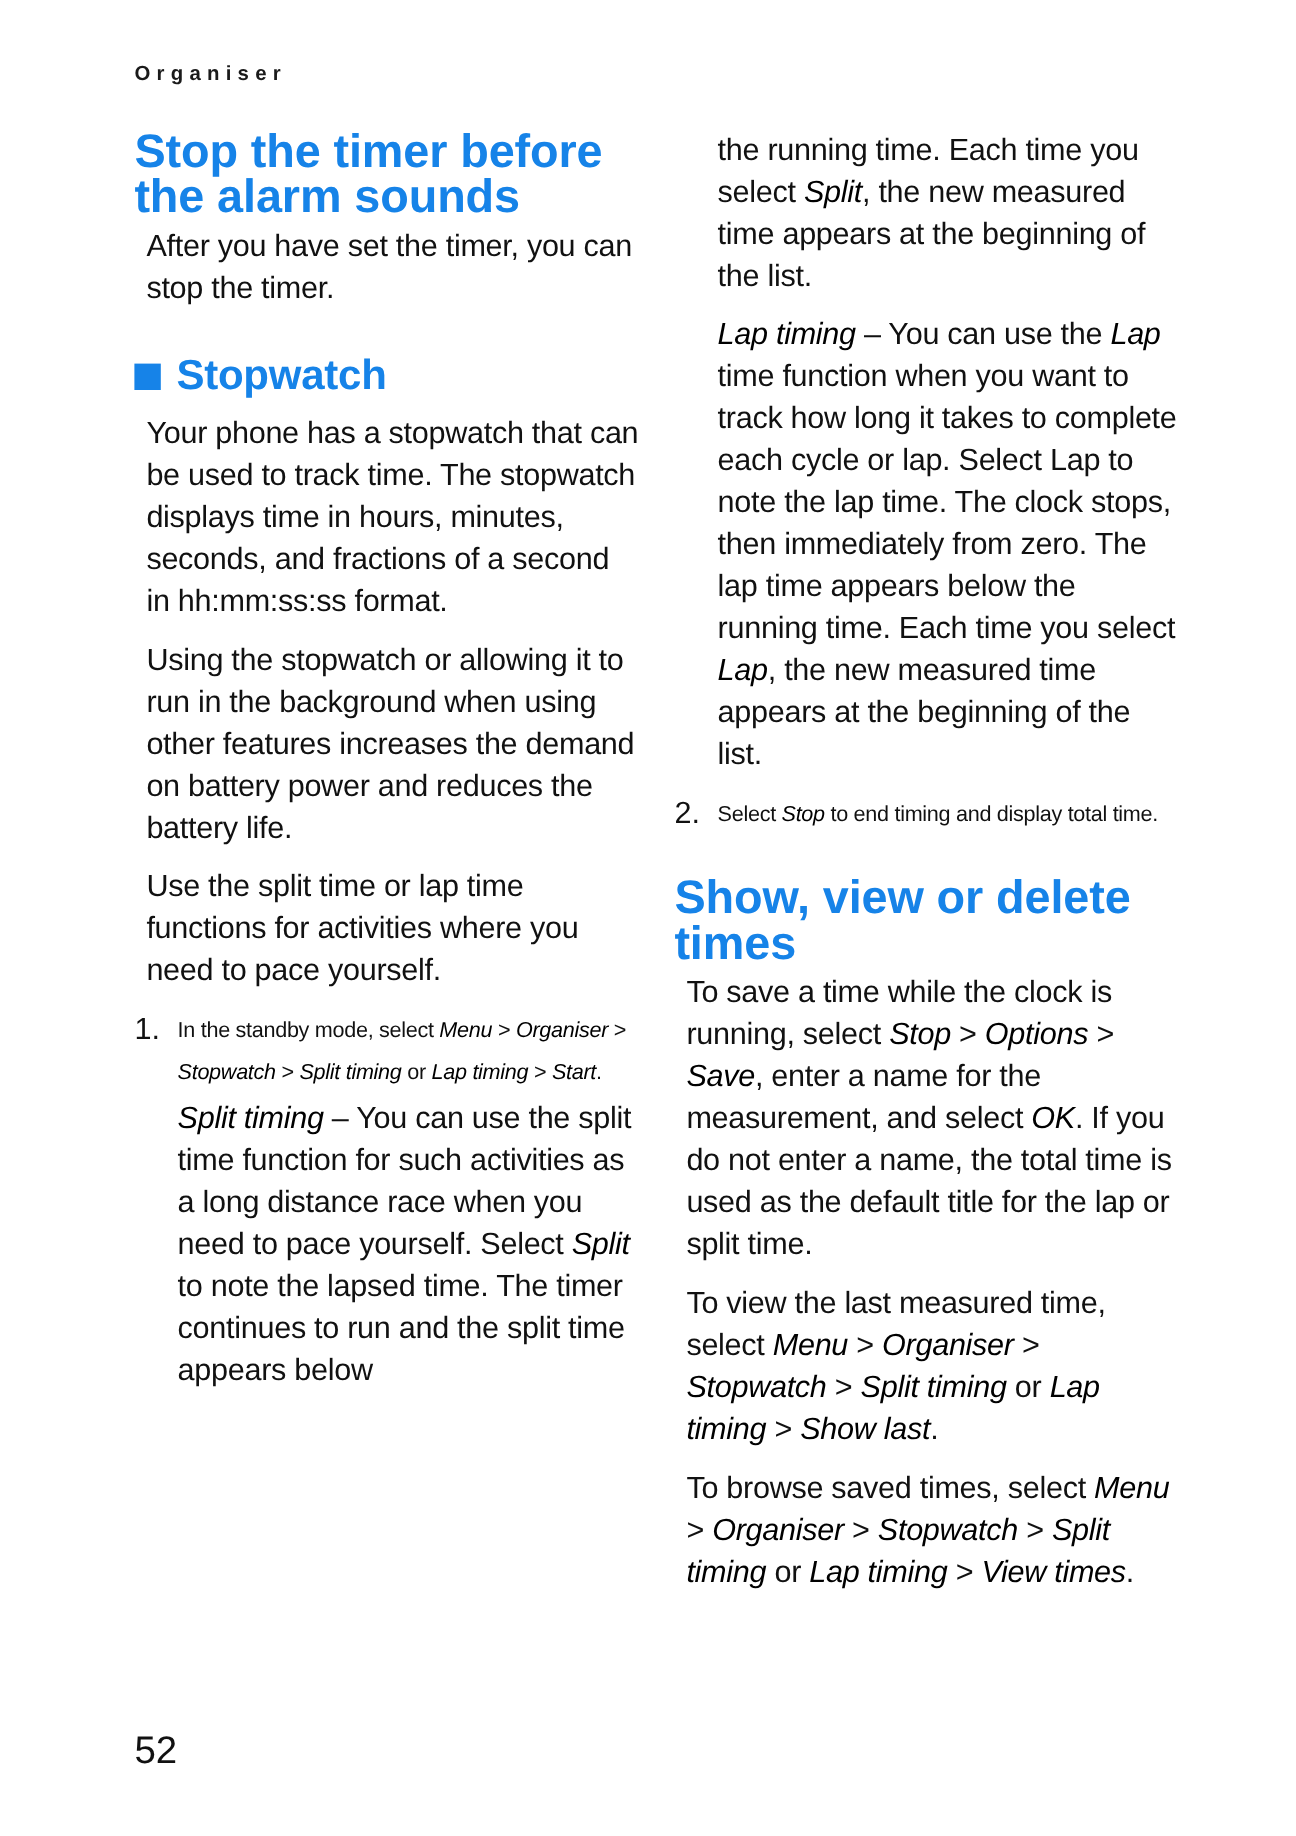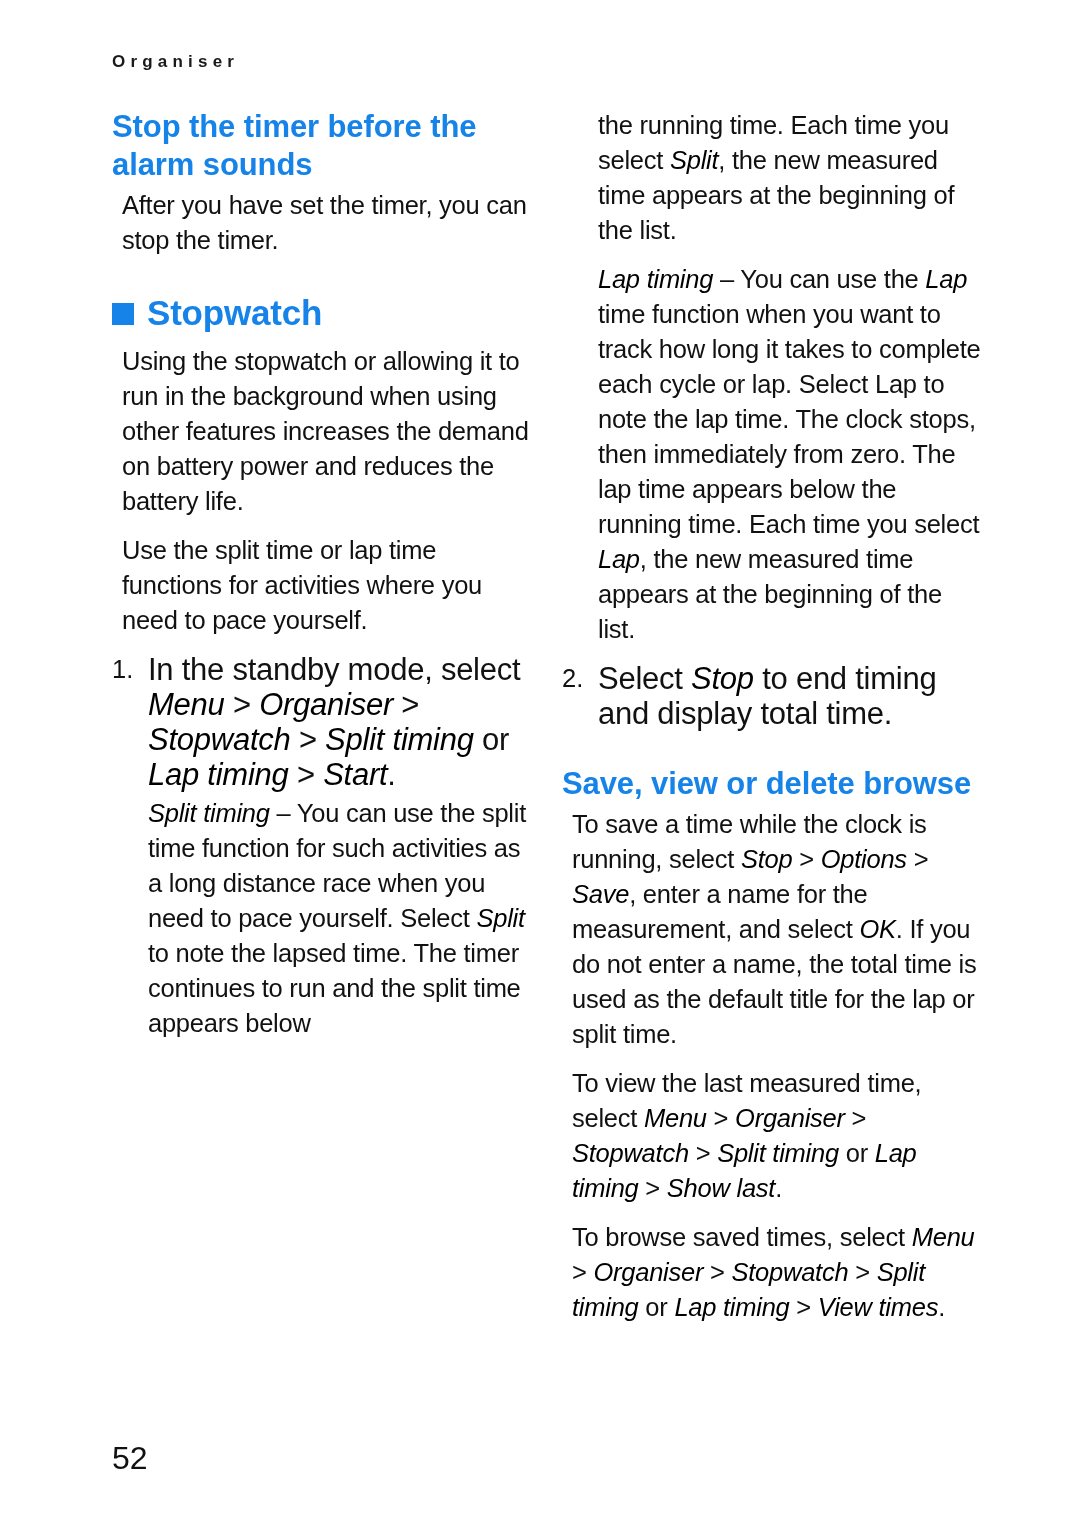--- a/index.html
+++ b/index.html
@@ -44,21 +44,21 @@
     position: absolute;
     top: 0;
     width: 420px;
   }
   .col-left  { left: 112px; }
   .col-right { left: 562px; }
 
   
   h2.section-title {
     margin: 0 0 4px 0;
-    font-size: 31px;
+    font-size: 39px;
     line-height: 38px;
     font-weight: 700;
     color: #1683e8;
     letter-spacing: -0.1px;
   }
   h2.section-title.top { margin-top: 0; }
 
   h1.chapter-title {
     margin: 34px 0 10px 0;
     font-size: 35px;
@@ -97,21 +97,21 @@
   }
   .num-item .num {
     position: absolute;
     left: 0;
     top: 0;
     font-size: 25.5px;
     line-height: 35px;
     color: #111111;
   }
   .num-item .num-body {
-    font-size: 31px;
+    font-size: 18px;
     line-height: 35px;
     color: #111111;
     letter-spacing: -0.25px;
   }
 
   
   p.indented {
     margin: 0 0 14px 36px;
   }
   p.indented-cont {
@@ -151,20 +151,21 @@
       <h2 class="section-title top">Stop the timer before the alarm sounds</h2>
 
       <p class="para">After you have set the timer, you can stop the timer.</p>
 
 
       <h1 class="chapter-title">
           <span class="sq-bullet"></span>
           <span>Stopwatch</span>
         </h1>
 
+      <p class="para">Your phone has a stopwatch that can be used to track time. The stopwatch displays time in hours, minutes, seconds, and fractions of a second in hh:mm:ss:ss format.</p>
 
       <p class="para">Using the stopwatch or allowing it to run in the background when using other features increases the demand on battery power and reduces the battery life.</p>
 
 
       <p class="para">Use the split time or lap time functions for activities where you need to pace yourself.</p>
 
       <div class="num-item">
         <span class="num">1.</span>
         <span class="num-body"><span>In the standby mode, select </span><span class="ui">Menu</span><span class="sep"> &gt; </span><span class="ui">Organiser</span><span class="sep"> &gt; </span><span class="ui">Stopwatch</span><span class="sep"> &gt; </span><span class="ui">Split timing</span><span class="sep"> or </span><span class="ui">Lap timing</span><span class="sep"> &gt; </span><span class="ui">Start</span><span>.</span></span>
       </div>
@@ -177,21 +178,21 @@
 
       <p class="para indented-cont"><span>the running time. Each time you select </span><span class="ui">Split</span><span>, the new measured time appears at the beginning of the list.</span></p>
 
       <p class="para indented"><span class="ui">Lap timing</span><span class="dash"> – </span><span>You can use the </span><span class="ui">Lap</span><span> time function when you want to track how long it takes to complete each cycle or lap. Select Lap to note the lap time. The clock stops, then immediately from zero. The lap time appears below the running time. Each time you select </span><span class="ui">Lap</span><span>, the new measured time appears at the beginning of the list.</span></p>
 
       <div class="num-item">
         <span class="num">2.</span>
         <span class="num-body"><span>Select </span><span class="ui">Stop</span><span> to end timing and display total time.</span></span>
       </div>
 
-      <h2 class="section-title" style="margin-top:34px">Save, view or delete browse</h2>
+      <h2 class="section-title" style="margin-top:34px">Show, view or delete times</h2>
 
       <p class="para"><span>To save a time while the clock is running, select </span><span class="ui">Stop</span><span class="sep"> &gt; </span><span class="ui">Options</span><span class="sep"> &gt; </span><span class="ui">Save</span><span>, enter a name for the measurement, and select </span><span class="ui">OK</span><span>. If you do not enter a name, the total time is used as the default title for the lap or split time.</span></p>
 
       <p class="para"><span>To view the last measured time, select </span><span class="ui">Menu</span><span class="sep"> &gt; </span><span class="ui">Organiser</span><span class="sep"> &gt; </span><span class="ui">Stopwatch</span><span class="sep"> &gt; </span><span class="ui">Split timing</span><span class="sep"> or </span><span class="ui">Lap timing</span><span class="sep"> &gt; </span><span class="ui">Show last</span><span>.</span></p>
 
       <p class="para"><span>To browse saved times, select </span><span class="ui">Menu</span><span class="sep"> &gt; </span><span class="ui">Organiser</span><span class="sep"> &gt; </span><span class="ui">Stopwatch</span><span class="sep"> &gt; </span><span class="ui">Split timing</span><span class="sep"> or </span><span class="ui">Lap timing</span><span class="sep"> &gt; </span><span class="ui">View times</span><span>.</span></p>
 
     </div>
 
   </div>

